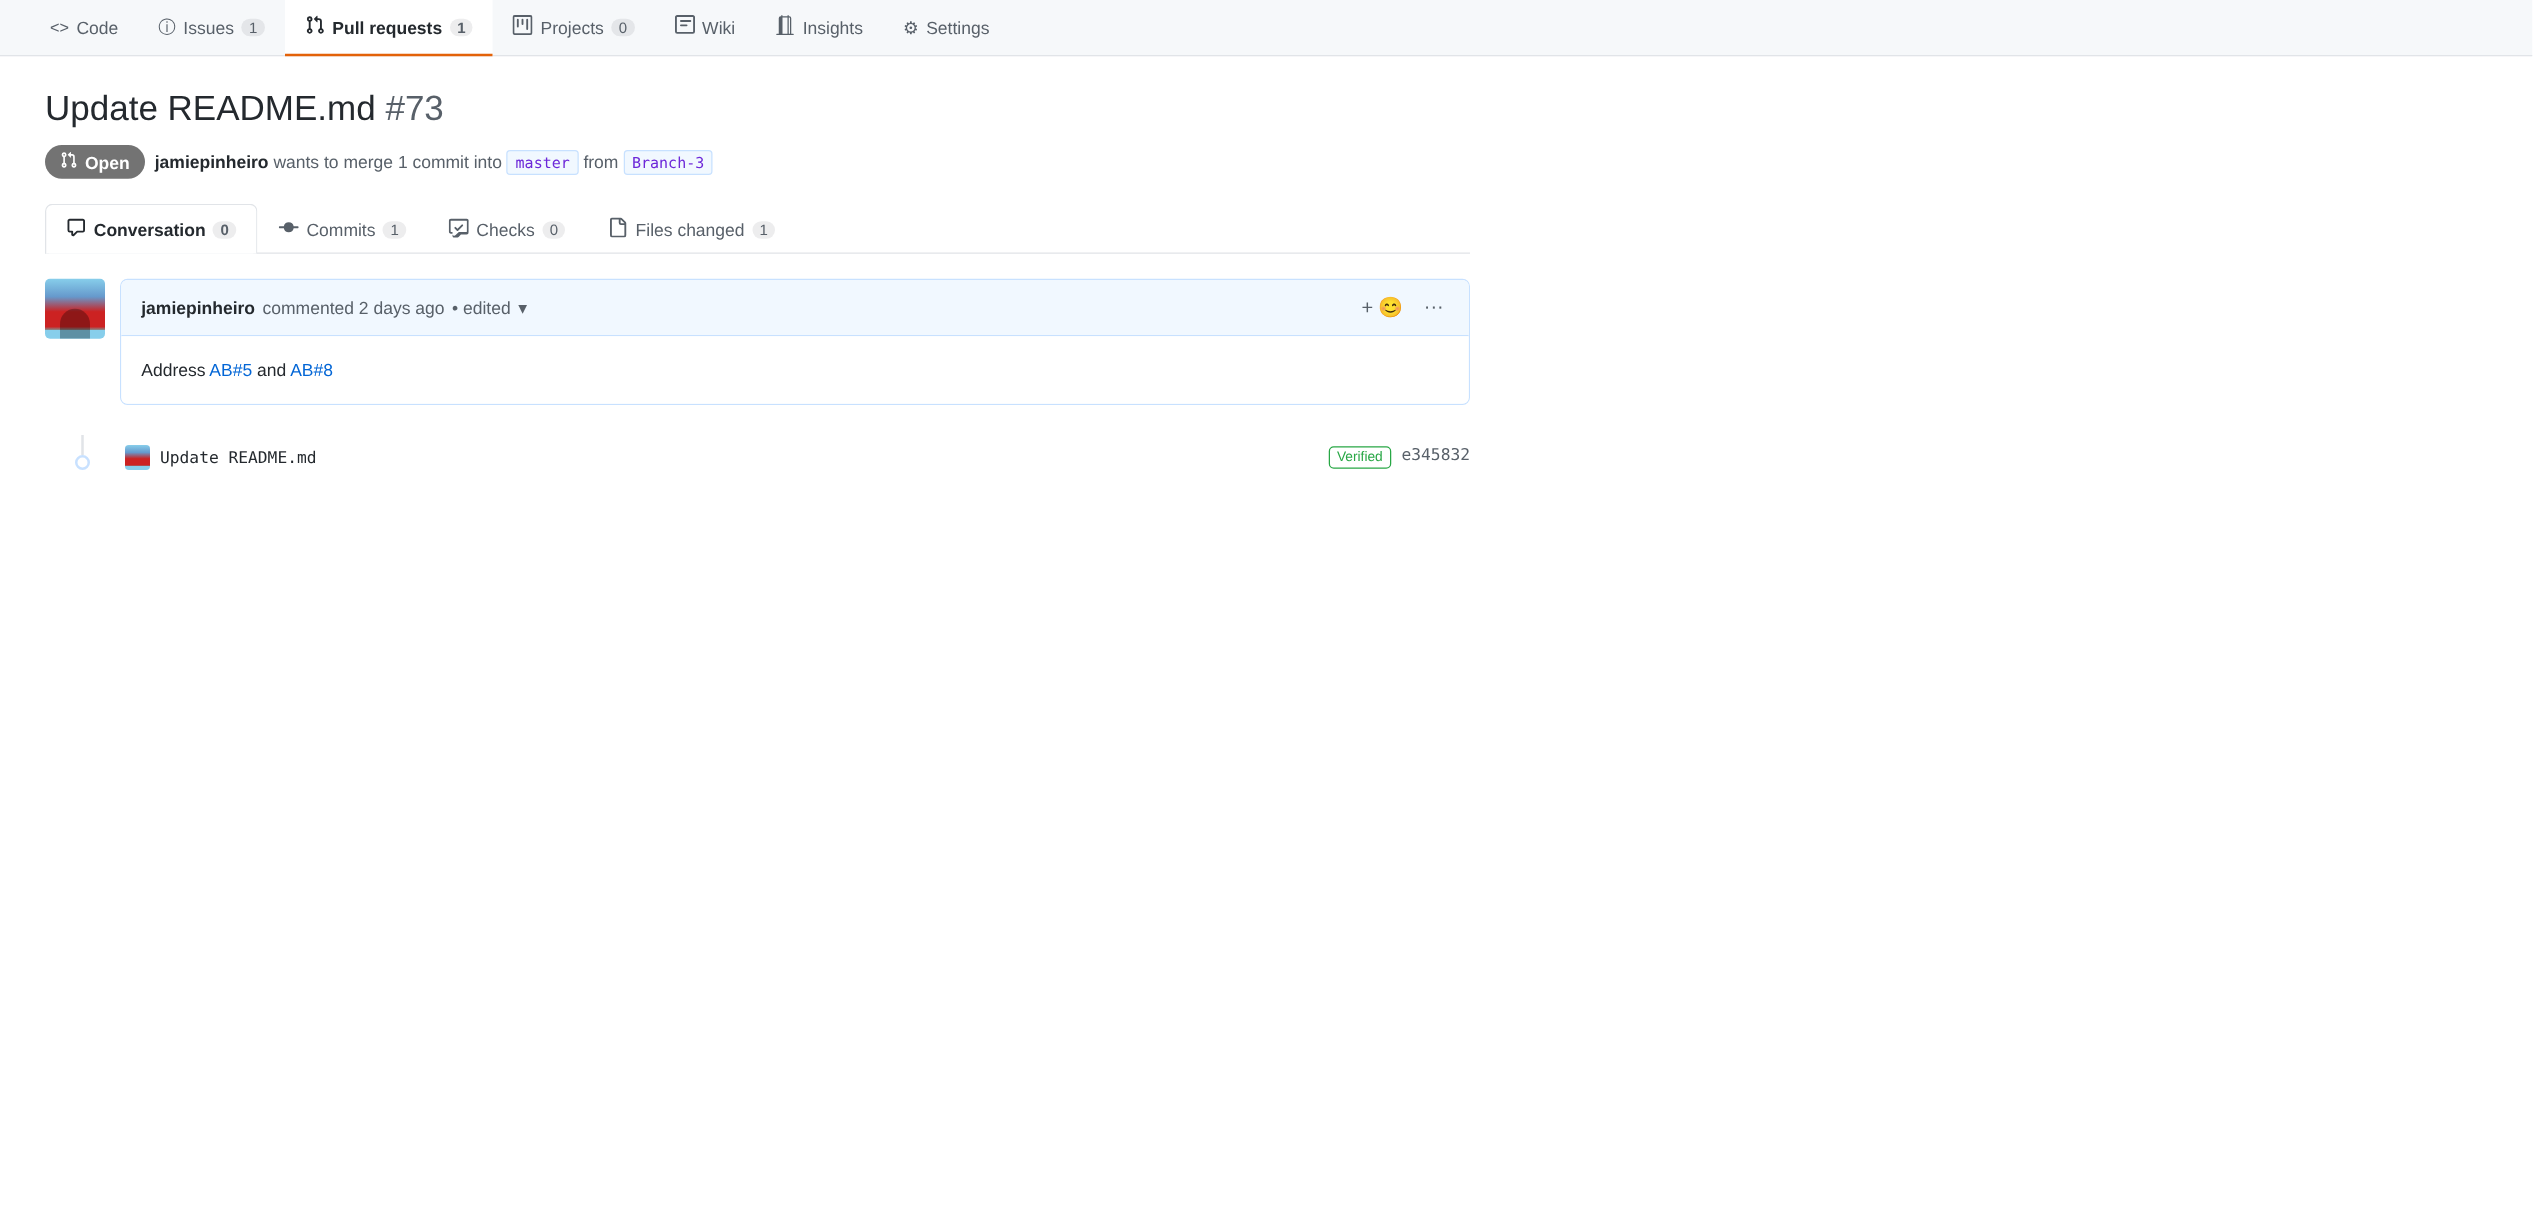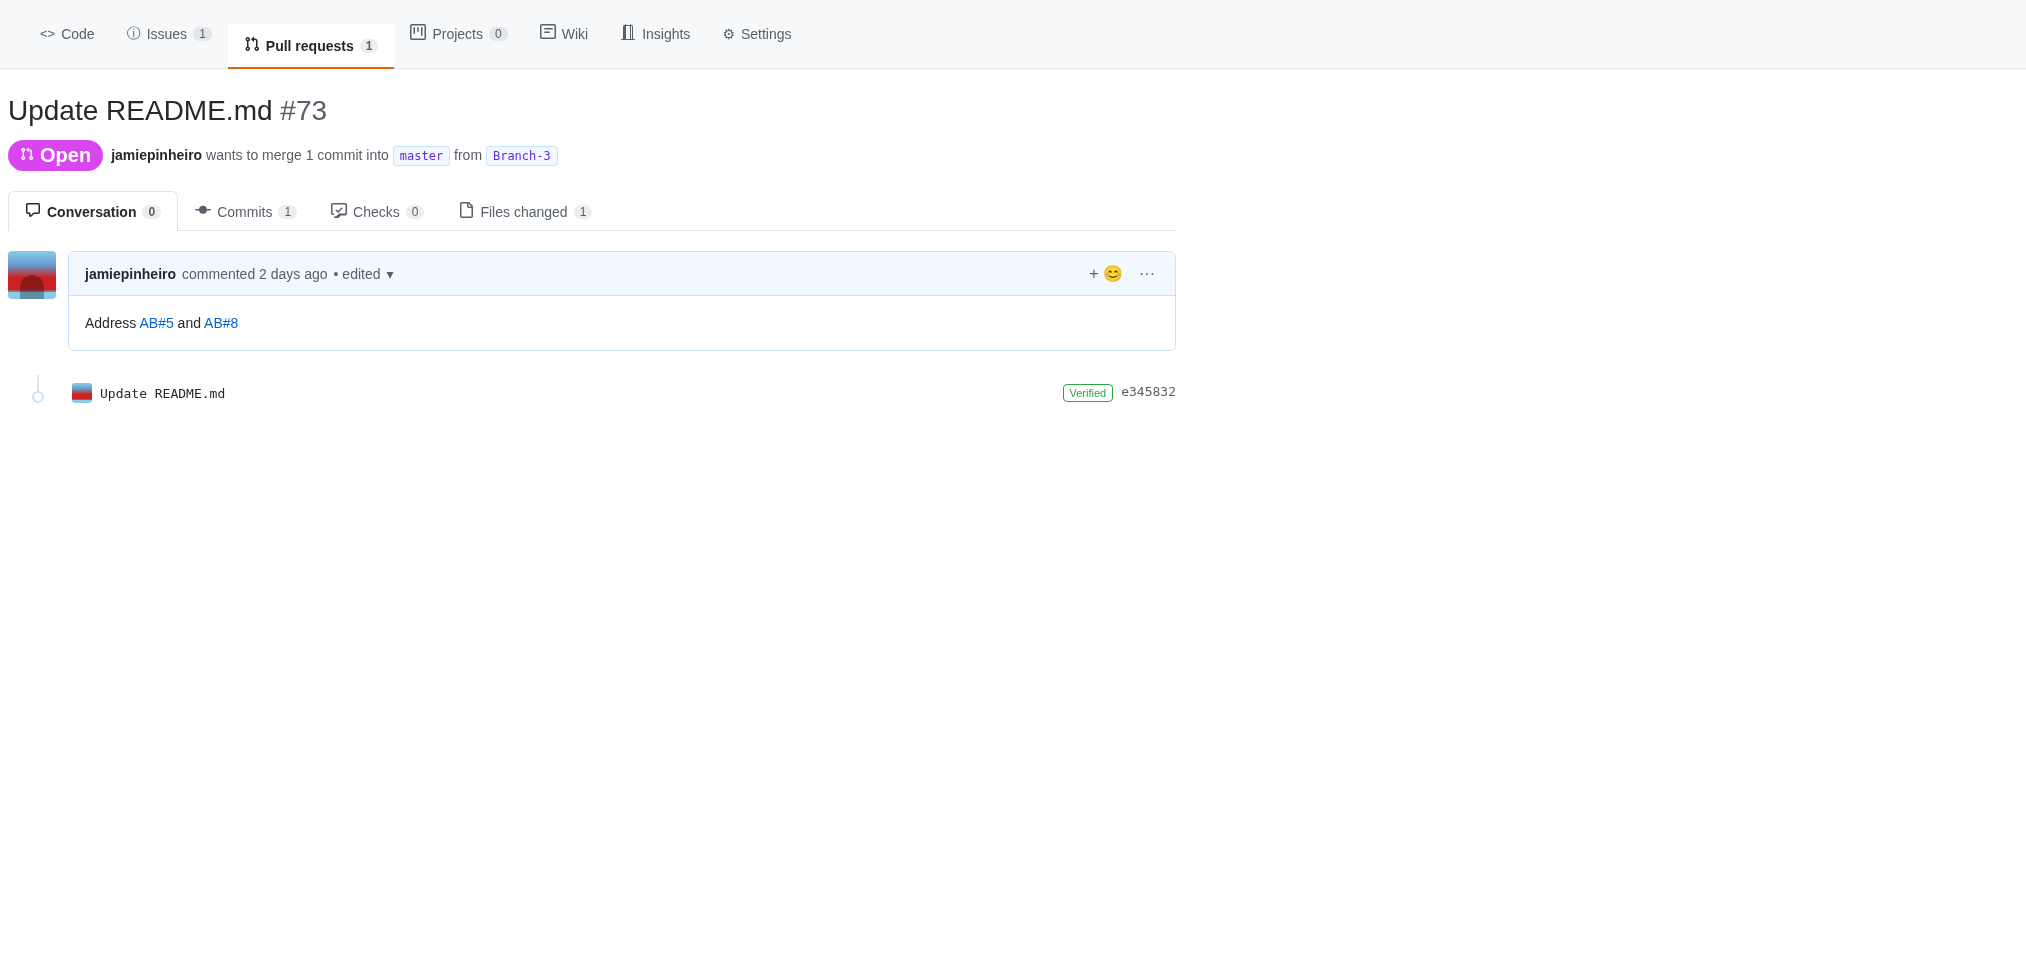--- a/index.html
+++ b/index.html
@@ -30,33 +30,32 @@
       border-bottom: 2px solid transparent;
       margin-bottom: -1px;
       white-space: nowrap;
       text-decoration: none;
     }
     .repo-nav-item.active {
       color: #24292e;
       border-bottom: 2px solid #e36209;
       font-weight: 600;
       background: #fff;
-      margin-top: 24px;
     }
     .nav-badge {
       background: rgba(27,31,35,0.08);
       border-radius: 20px;
       padding: 0 6px;
       font-size: 12px;
       color: #586069;
     }
 
     
     .main-content {
-      padding: 24px 24px 0 8px;
+      padding: 24px 24px 0 36px;
       max-width: 1200px;
     }
 
     
     .pr-title {
       font-size: 28px;
       font-weight: 400;
       color: #24292e;
       margin-bottom: 12px;
       line-height: 1.25;
@@ -71,25 +70,25 @@
       display: flex;
       align-items: center;
       gap: 8px;
       margin-bottom: 20px;
       flex-wrap: wrap;
     }
     .status-badge {
       display: inline-flex;
       align-items: center;
       gap: 6px;
-      background: #d946ef;
+      background: #737373;
       color: #fff;
       padding: 4px 12px;
       border-radius: 20px;
-      font-size: 20px;
+      font-size: 14px;
       font-weight: 600;
     }
     .pr-meta {
       font-size: 14px;
       color: #586069;
     }
     .branch-tag {
       display: inline-block;
       background: #f1f8ff;
       border: 1px solid #c8e1ff;

